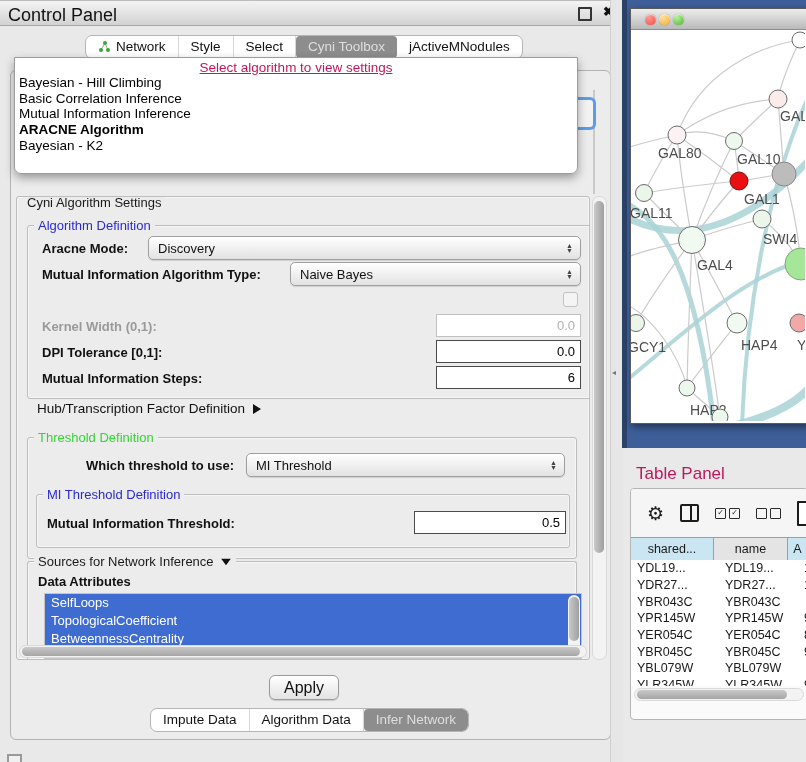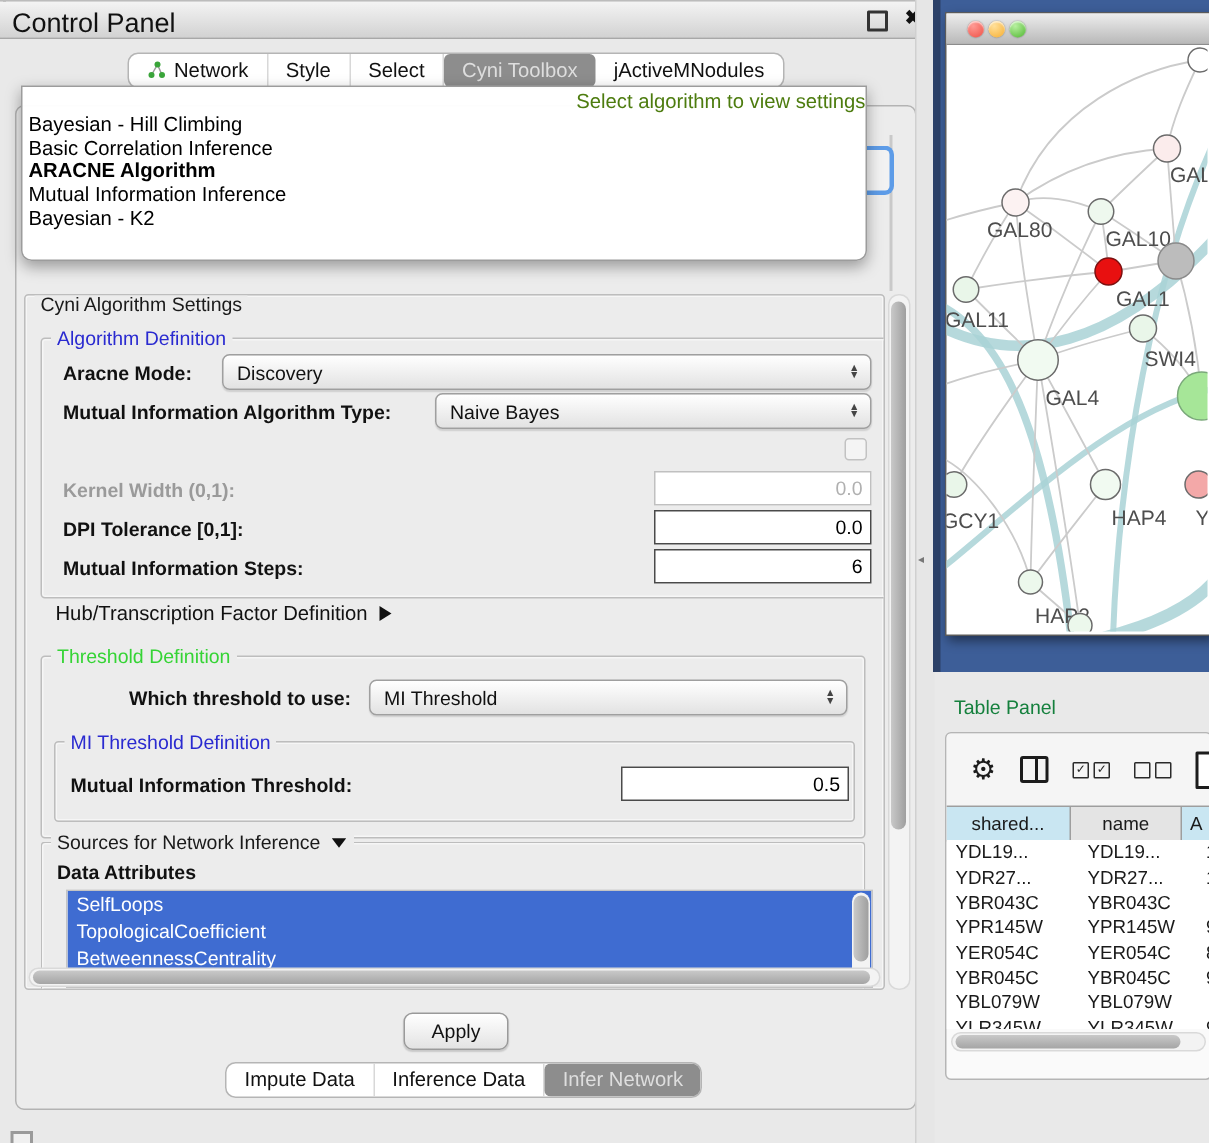--- a/index.html
+++ b/index.html
@@ -20,21 +20,21 @@
   .tab{padding:3px 12px 4px 12px;font-size:13.5px;display:flex;align-items:center;gap:5px;
     border-right:1px solid #d8d8d8;color:#111;white-space:nowrap;}
   .tab:last-child{border-right:none;}
   .tab.sel{background:#8d8d8d;color:#dedede;border-radius:4px;border-right:none;}
   .outer-panel{left:10px;top:70px;width:599px;height:668px;background:#ececec;
     border:1px solid #b3b3b3;border-radius:6px;}
   
   .popup{left:14px;top:57px;width:562px;height:115px;background:rgba(255,255,255,0.97);
     border:1px solid #9c9c9c;border-radius:0 0 7px 7px;
     box-shadow:0 4px 10px rgba(0,0,0,0.35);z-index:30;}
-  .popup-prompt{text-align:right;color:#4d7c0f;font-size:13.5px;padding-top:2px;}
+  .popup-prompt{text-align:center;color:#be185d;font-size:13.5px;padding-top:2px;text-decoration:underline;}
   .popup-item{font-size:13.5px;color:#000;padding:0 0 0 4px;line-height:15.7px;}
   .popup-item.bold{font-weight:bold;}
   .focus-frag{left:576px;top:97px;width:17px;height:27px;border:3px solid #5d9ce8;
     border-left:none;border-radius:0 6px 6px 0;background:#f2f2f2;z-index:5;}
   .hid-line{left:593px;top:90px;width:2px;height:104px;background:#c9c9c9;z-index:4;}
   
   .gbox{border:1px solid #bdbdbd;border-radius:3px;box-shadow:inset 0 0 0 1px #f6f6f6;}
   .gtitle{position:absolute;top:-8px;left:6px;background:#ececec;padding:0 4px;
     font-size:13px;white-space:nowrap;}
   .gtitle.blue{color:#2a2ad0;}
@@ -51,21 +51,21 @@
   .tfield.dis{border:1px solid #c0c0c0;color:#b0b0b0;}
   .chk{width:13px;height:13px;border:1px solid #c2c2c2;border-radius:3px;background:#f4f4f4;}
   .attr-item{color:#fff;background:#3f6cd1;font-size:13px;line-height:18px;padding-left:6px;}
   .vscroll{background:#f3f3f3;border:1px solid #d9d9d9;border-radius:7px;}
   .vthumb{position:absolute;left:1px;width:10px;border-radius:6px;
     background:linear-gradient(90deg,#c9c9c9,#9f9f9f);}
   .hscroll{background:#f3f3f3;border:1px solid #d9d9d9;border-radius:7px;}
   .hthumb{position:absolute;top:1px;height:9px;border-radius:6px;
     background:linear-gradient(#c9c9c9,#a5a5a5);}
   .btn{background:linear-gradient(#ffffff,#e3e3e3);border:1px solid #9a9a9a;
-    border-radius:6px;font-size:13px;display:flex;align-items:center;
+    border-radius:6px;font-size:16px;display:flex;align-items:center;
     justify-content:center;color:#111;box-shadow:0 1px 1px rgba(0,0,0,0.15);}
   .disclosure{width:0;height:0;border-left:8px solid #111;border-top:5px solid transparent;
     border-bottom:5px solid transparent;display:inline-block;}
   .disclosure.down{border-left:6px solid transparent;border-right:6px solid transparent;
     border-top:8px solid #111;border-bottom:none;}
   
   .desktop{left:622px;top:0;width:184px;height:448px;background:#3d5e98;
     border-left:5px solid #2c4168;}
   .netwin{left:630px;top:8px;width:176px;height:414px;background:#fff;
     border:1px solid #5a5a5a;box-shadow:2px 3px 7px rgba(0,0,0,0.45);}
@@ -133,22 +133,22 @@
 
 <div class="abs outer-panel"></div>
 <div class="abs hid-line"></div>
 <div class="abs focus-frag"></div>
 
 <div class="abs popup">
   <div class="popup-prompt">Select algorithm to view settings</div>
   <div id="popup-list">
       <div class="popup-item">Bayesian - Hill Climbing</div>
       <div class="popup-item">Basic Correlation Inference</div>
+      <div class="popup-item">Mutual Information Inference</div>
       <div class="popup-item bold">ARACNE Algorithm</div>
-      <div class="popup-item">Mutual Information Inference</div>
       <div class="popup-item">Bayesian - K2</div>
     </div>
 </div>
 
 <div class="abs gbox" style="left:16px;top:196px;width:572px;height:462px;background:#ececec;overflow:hidden;">
   <span class="gtitle" style="top:-2px;">Cyni Algorithm Settings</span>
 
   <div class="abs gbox" style="left:10px;top:28px;width:548px;height:172px;padding-left:19px;">
     <span class="gtitle blue">Algorithm Definition</span>
 
@@ -245,21 +245,21 @@
 <div class="abs btn" style="left:269px;top:675px;width:68px;height:23px;">
   <span>Apply</span>
 </div>
 
 <div class="abs" style="left:150px;top:708px;">
   <div class="tabbar">
     <div class="tab">
         <span>Impute Data</span>
       </div>
     <div class="tab">
-        <span>Inference Data</span>
+        <span>Algorithm Data</span>
       </div>
     <div class="tab sel">
         <span>Infer Network</span>
       </div>
   </div>
 </div>
 
 <div class="abs" style="left:610px;top:0;width:12px;height:762px;background:#e6e6e6;border-left:1px solid #d0d0d0;">
   <span style="position:absolute;left:1px;top:368px;font-size:8px;color:#777;">◂</span>
 </div>
@@ -328,21 +328,21 @@
       <circle cx="737" cy="322" r="10" fill="#f1faf1" stroke="#6b6b6b" stroke-width="1"></circle>
       <text x="741" y="349" fill="#4d4d4d" font-size="14" font-family="&quot;Liberation Sans&quot;, sans-serif">HAP4</text>
       <circle cx="799" cy="322" r="9" fill="#f3a8a8" stroke="#6b6b6b" stroke-width="1"></circle>
       <text x="797" y="349" fill="#4d4d4d" font-size="14" font-family="&quot;Liberation Sans&quot;, sans-serif">Y</text>
       <circle cx="687" cy="387" r="8" fill="#ecf8ec" stroke="#6b6b6b" stroke-width="1"></circle>
       <text x="690" y="414" fill="#4d4d4d" font-size="14" font-family="&quot;Liberation Sans&quot;, sans-serif">HAP2</text>
       <circle cx="720" cy="416" r="8" fill="#ecf8ec" stroke="#6b6b6b" stroke-width="1"></circle>
     </svg>
 </div>
 
-<div class="abs" style="left:636px;top:464px;font-size:13px;color:#15803d;">Table Panel</div>
+<div class="abs" style="left:636px;top:464px;font-size:17px;color:#be185d;">Table Panel</div>
 
 <div class="abs tp-box">
   <div class="tp-toolbar">
     <span style="font-size:19px;color:#1c1c1c;line-height:19px;">⚙</span>
     <span class="colicon"></span>
     <span style="display:flex;gap:3px;">
         <span class="cb">✓</span>
         <span class="cb">✓</span>
       </span>
     <span style="display:flex;gap:3px;">

